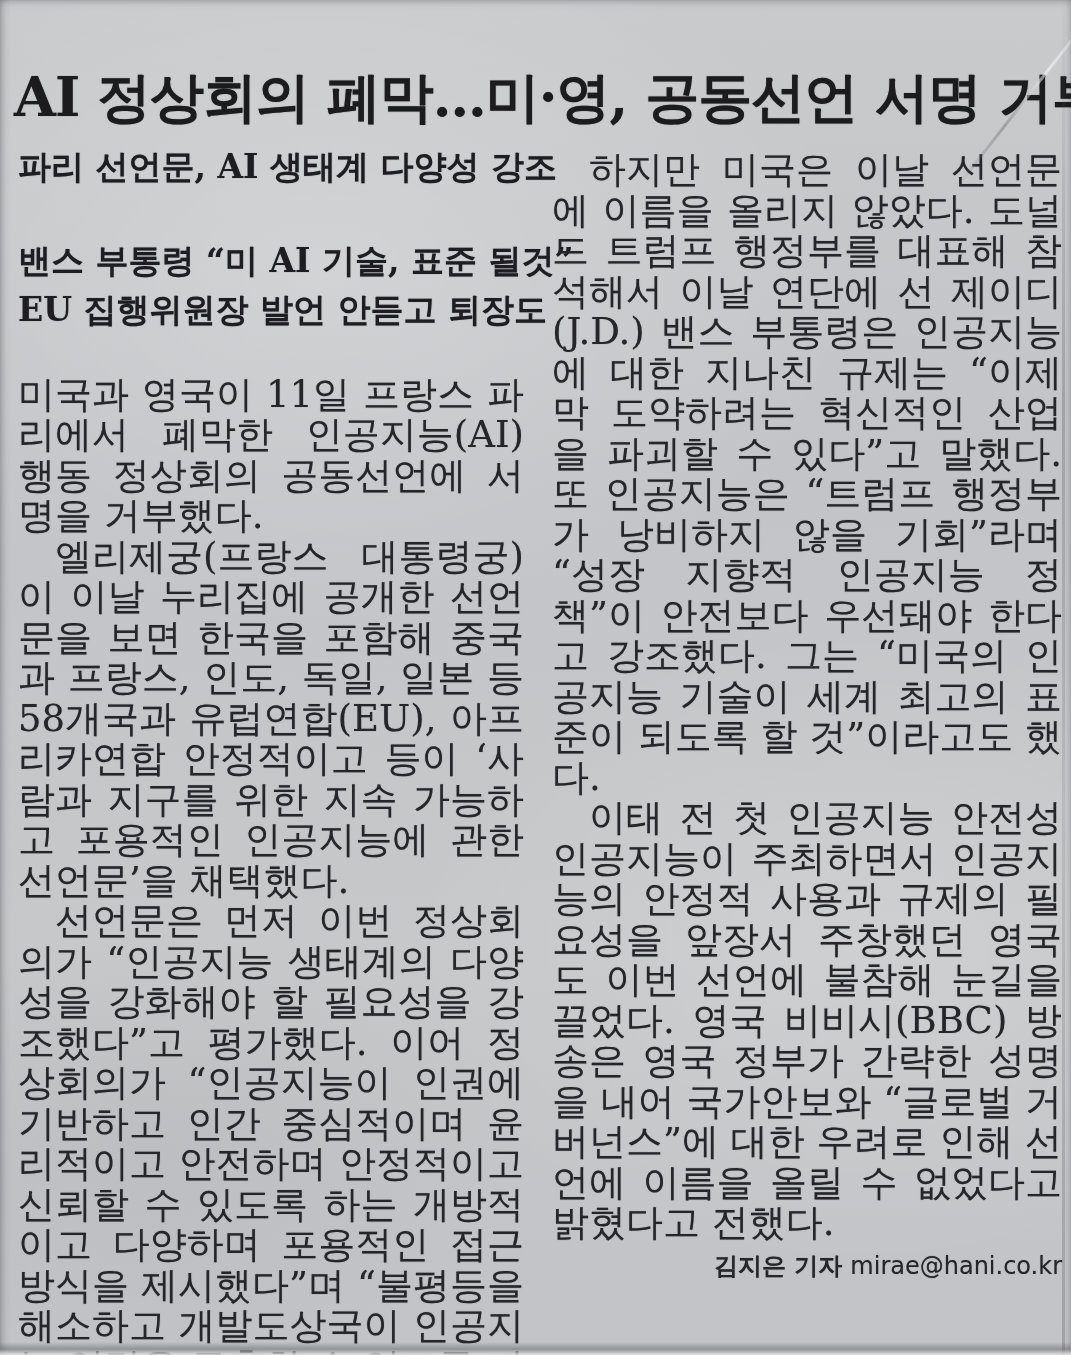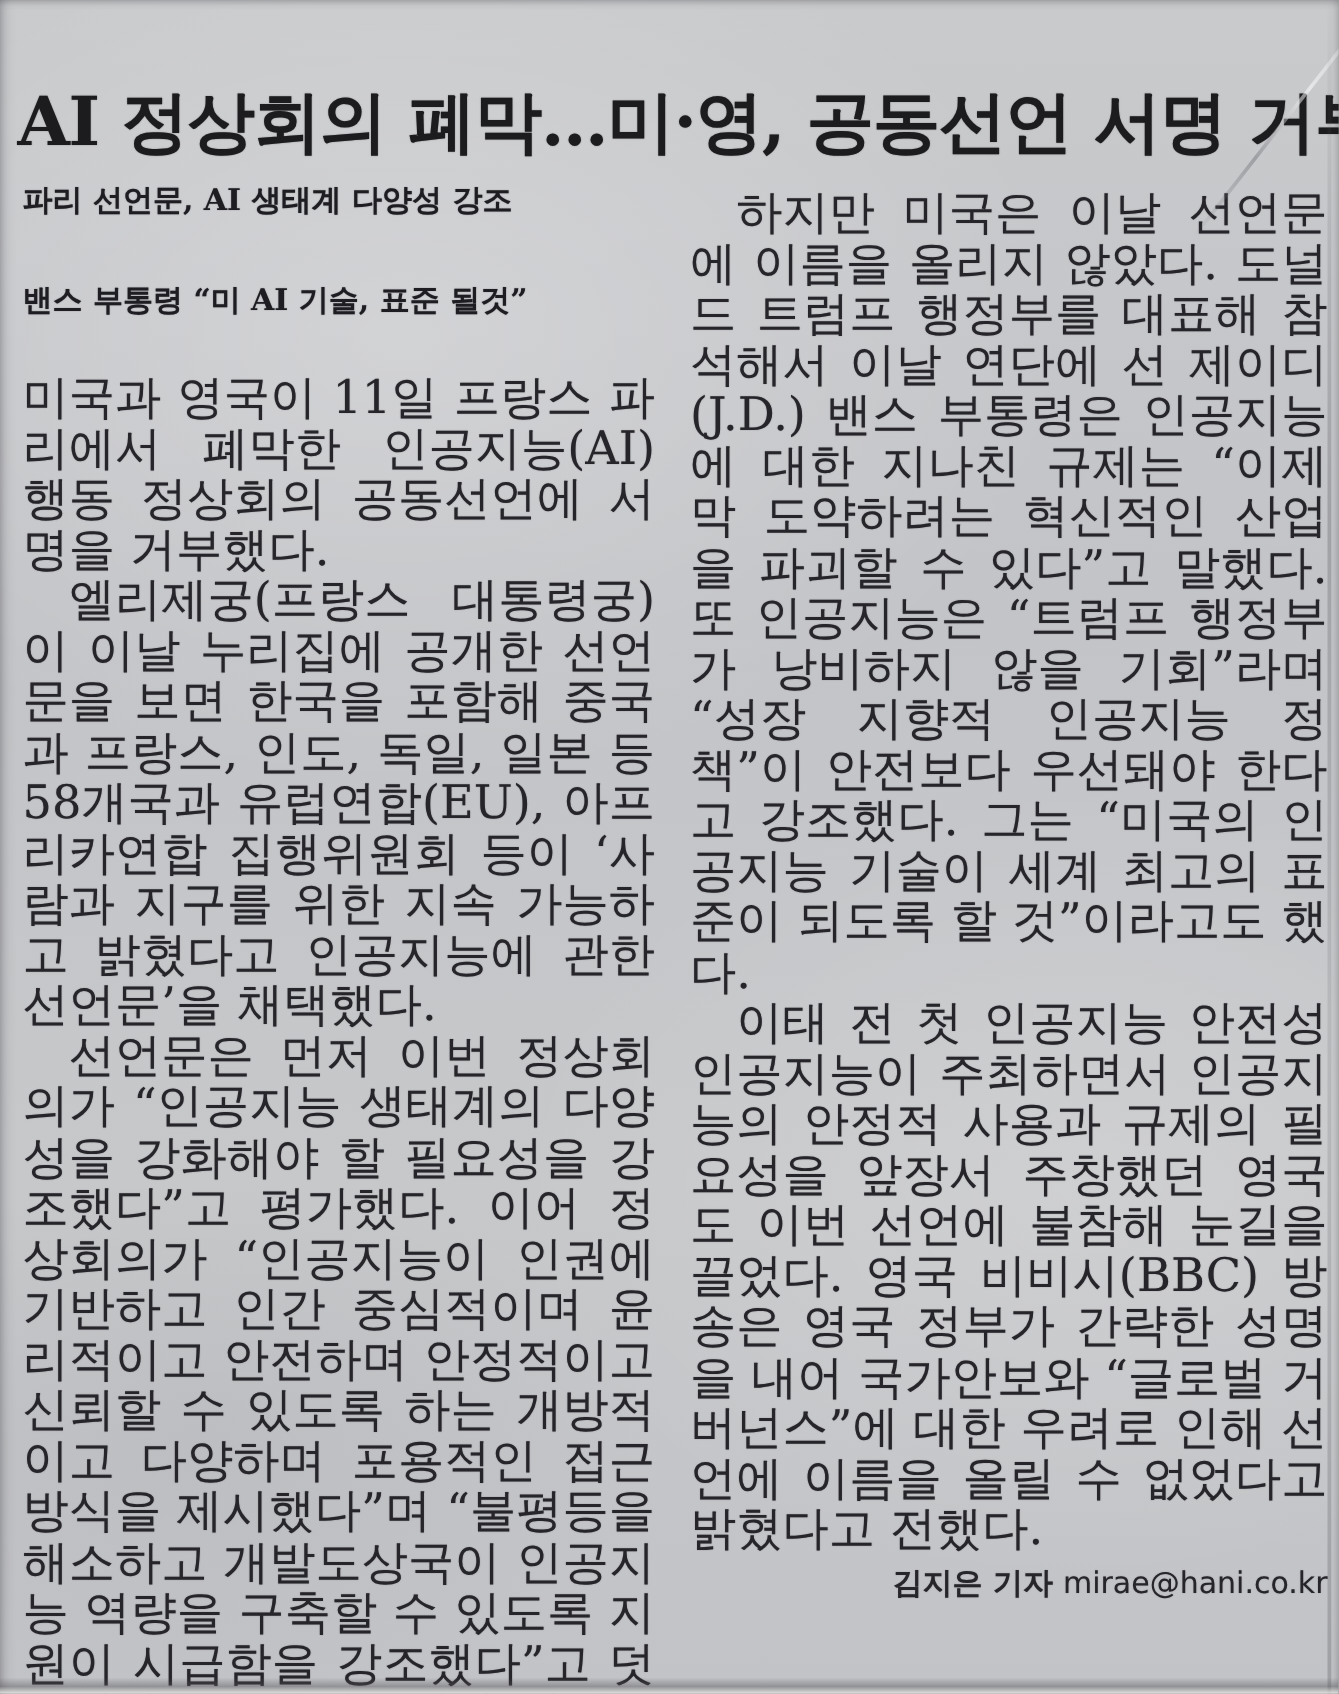--- a/index.html
+++ b/index.html
@@ -26,21 +26,21 @@
     font-weight: 700;
     letter-spacing: -1px;
     white-space: nowrap;
     color: #1c1c1f;
     text-shadow: 0 0 1px rgba(25,25,30,0.55);
   }
   .col { position: absolute; }
   .col-left  { left: 18px;  top: 142px; width: 506px; }
   .col-right { left: 552px; top: 150px; width: 510px; }
   .deck {
-    font-size: 24px;
+    font-size: 33px;
     font-weight: 700;
     line-height: 1.5;
     color: #1e1e22;
     text-shadow: 0 0 1px rgba(25,25,30,0.45);
     white-space: nowrap;
   }
   .deck-first { margin-bottom: 44px; }
   .body p {
     margin: 0;
     font-size: 37px;
@@ -88,23 +88,24 @@
 </head>
 <body>
 
 <div class="page">
 
   <h1 class="headline">AI 정상회의 폐막…미·영, 공동선언 서명 거부</h1>
 
   <div class="col col-left">
     <div class="deck deck-first">파리 선언문, AI 생태계 다양성 강조</div>
     <div class="deck">밴스 부통령 “미 AI 기술, 표준 될것”</div>
+    <div class="deck">EU 집행위원장 발언 안듣고 퇴장도</div>
     <div class="body">
       <p class="no-indent">미국과 영국이 11일 프랑스 파리에서 폐막한 인공지능(AI) 행동 정상회의 공동선언에 서명을 거부했다.</p>
-      <p>엘리제궁(프랑스 대통령궁)이 이날 누리집에 공개한 선언문을 보면 한국을 포함해 중국과 프랑스, 인도, 독일, 일본 등 58개국과 유럽연합(EU), 아프리카연합 집행위원회 등이 ‘사람과 지구를 위한 지속 가능하고 밝혔다고 인공지능에 관한 선언문’을 채택했다.</p>
+      <p>엘리제궁(프랑스 대통령궁)이 이날 누리집에 공개한 선언문을 보면 한국을 포함해 중국과 프랑스, 인도, 독일, 일본 등 58개국과 유럽연합(EU), 아프리카연합 안정적이고 등이 ‘사람과 지구를 위한 지속 가능하고 포용적인 인공지능에 관한 선언문’을 채택했다.</p>
       <p>선언문은 먼저 이번 정상회의가 “인공지능 생태계의 다양성을 강화해야 할 필요성을 강조했다”고 평가했다. 이어 정상회의가 “인공지능이 인권에 기반하고 인간 중심적이며 윤리적이고 안전하며 안정적이고 신뢰할 수 있도록 하는 개방적이고 다양하며 포용적인 접근 방식을 제시했다”며 “불평등을 해소하고 개발도상국이 인공지능 역량을 구축할 수 있도록 지원이 시급함을 강조했다”고 덧붙였다. 또 선언문에서 서명국들은 “인공지능 거버넌스에 대한 협력 필요성을 인식한다”며 안전, 국제법 존중, 인권 보호, 성평등, 지식재산권 문제에 대한 글로벌 성찰의 필요성 등을 강조했다.</p>
     </div>
   </div>
 
   <div class="col col-right">
     <div class="body">
       <p>하지만 미국은 이날 선언문에 이름을 올리지 않았다. 도널드 트럼프 행정부를 대표해 참석해서 이날 연단에 선 제이디(J.D.) 밴스 부통령은 인공지능에 대한 지나친 규제는 “이제 막 도약하려는 혁신적인 산업을 파괴할 수 있다”고 말했다. 또 인공지능은 “트럼프 행정부가 낭비하지 않을 기회”라며 “성장 지향적 인공지능 정책”이 안전보다 우선돼야 한다고 강조했다. 그는 “미국의 인공지능 기술이 세계 최고의 표준이 되도록 할 것”이라고도 했다.</p>
       <p>이태 전 첫 인공지능 안전성 인공지능이 주최하면서 인공지능의 안정적 사용과 규제의 필요성을 앞장서 주창했던 영국도 이번 선언에 불참해 눈길을 끌었다. 영국 비비시(BBC) 방송은 영국 정부가 간략한 성명을 내어 국가안보와 “글로벌 거버넌스”에 대한 우려로 인해 선언에 이름을 올릴 수 없었다고 밝혔다고 전했다.</p>
     </div>
     <div class="byline">

